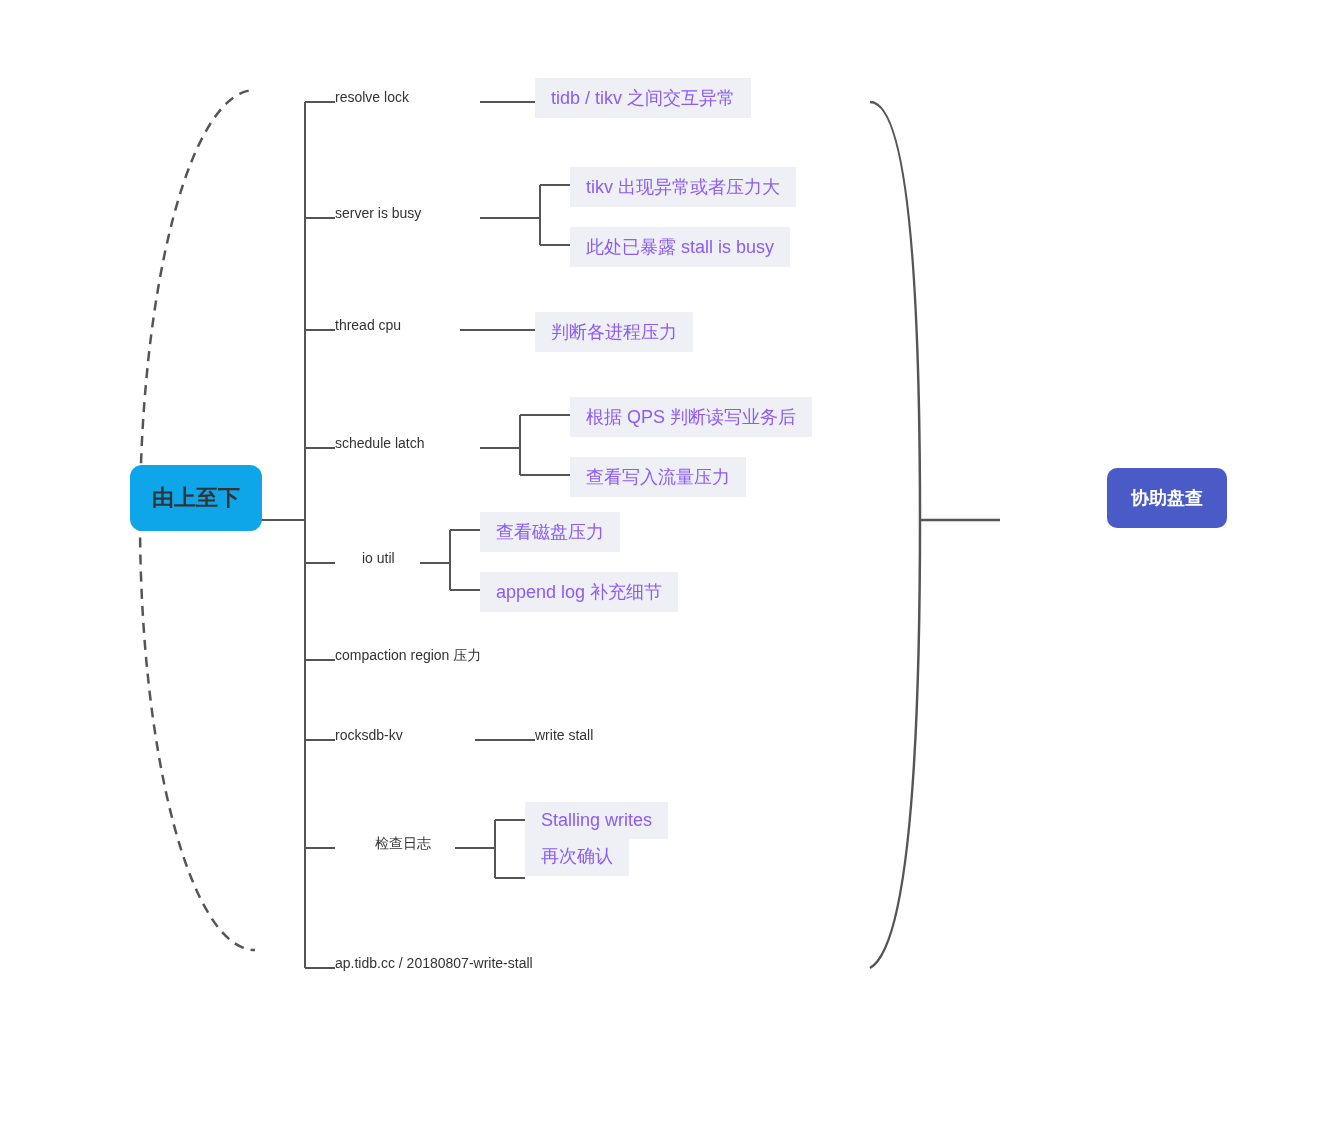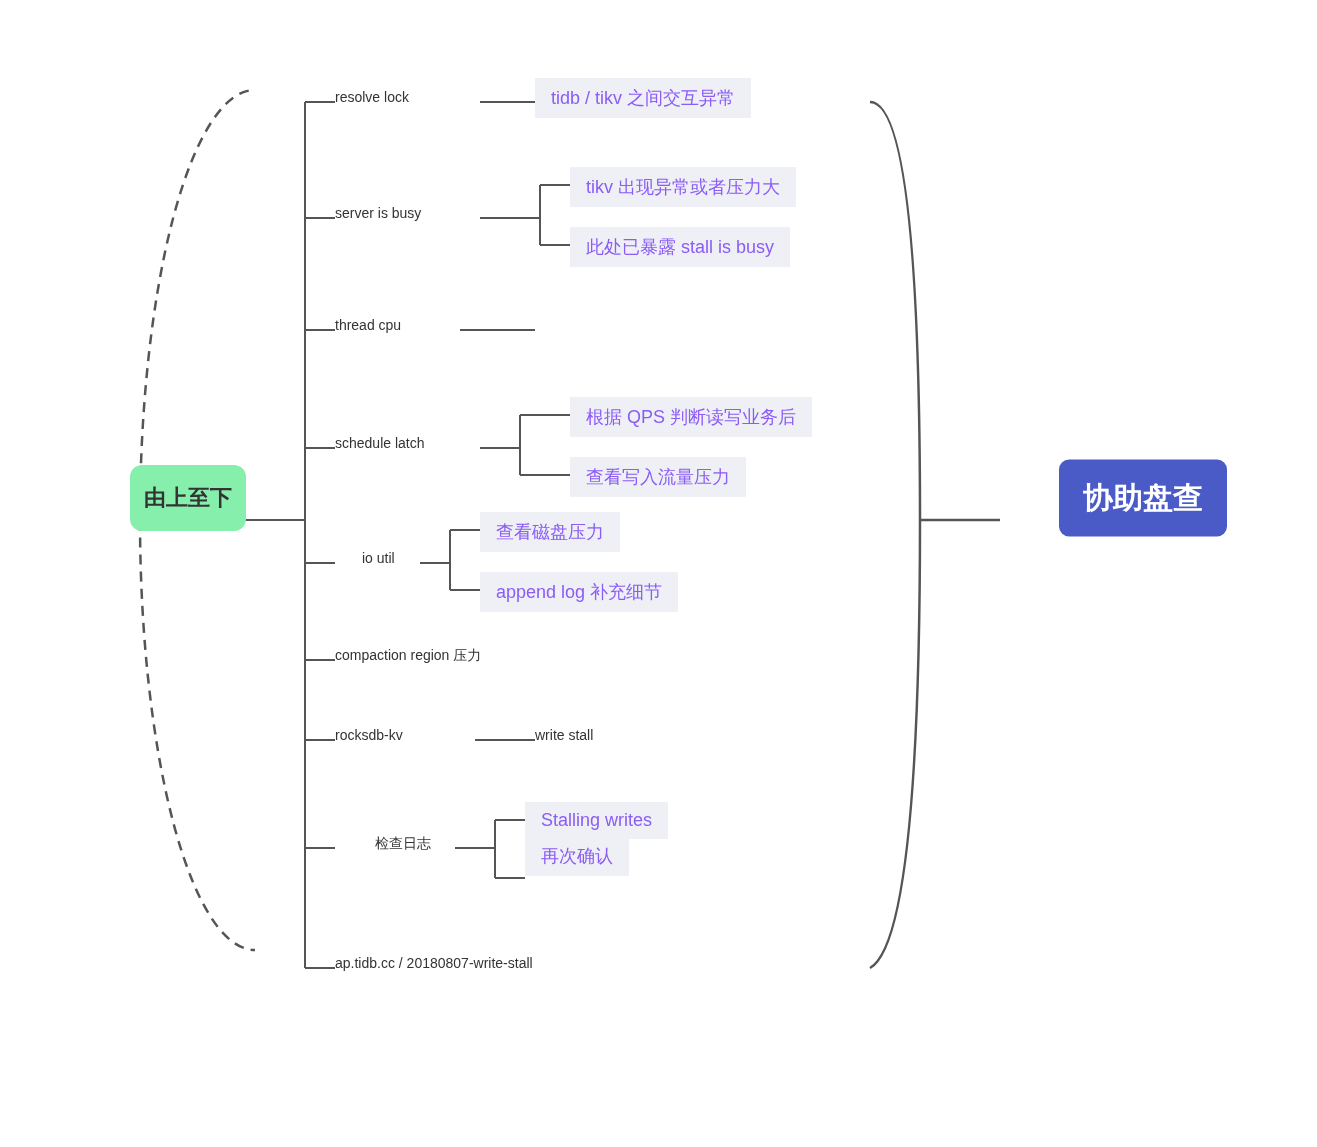--- a/index.html
+++ b/index.html
@@ -17,40 +17,40 @@
       width: 1317px;
       height: 1147px;
     }
 
     
     .center-node {
       position: absolute;
       left: 130px;
       top: 50%;
       transform: translateY(-50%);
-      background: #86efac;
+      background: #0ea5e9;
       border-radius: 12px;
-      padding: 18px 14px;
+      padding: 18px 22px;
       font-size: 22px;
       font-weight: 600;
       color: #333;
       white-space: nowrap;
       z-index: 10;
     }
 
     
     .action-node {
       position: absolute;
       right: 90px;
       top: 50%;
       transform: translateY(-50%);
       background: #4a5bc8;
       border-radius: 10px;
       padding: 18px 24px;
-      font-size: 30px;
+      font-size: 18px;
       font-weight: 600;
       color: #ffffff;
       white-space: nowrap;
       z-index: 10;
     }
 
     
     .node-label {
       position: absolute;
       font-size: 14px;
@@ -152,20 +152,21 @@
   <div class="action-node" style="top: 498px; right: 90px;">协助盘查</div>
 
   <div class="node-label" style="left: 335px; top: 89px;">resolve lock</div>
   <div class="node-box" style="left: 535px; top: 78px;">tidb / tikv 之间交互异常</div>
 
   <div class="node-label" style="left: 335px; top: 205px;">server is busy</div>
   <div class="node-box" style="left: 570px; top: 227px;">此处已暴露 stall is busy</div>
   <div class="node-box" style="left: 570px; top: 167px;">tikv 出现异常或者压力大</div>
 
   <div class="node-label" style="left: 335px; top: 317px;">thread cpu</div>
+  <div class="node-box" style="left: 535px; top: 312px;">判断各进程压力</div>
 
   <div class="node-label" style="left: 335px; top: 435px;">schedule latch</div>
   <div class="node-box" style="left: 570px; top: 397px;">根据 QPS 判断读写业务后</div>
   <div class="node-box" style="left: 570px; top: 457px;">查看写入流量压力</div>
 
   <div class="node-label" style="left: 335px; top: 550px; margin-left: 27px;">io util</div>
   <div class="node-box" style="left: 480px; top: 512px;">查看磁盘压力</div>
   <div class="node-box" style="left: 480px; top: 572px;">append log 补充细节</div>
 
   <div class="node-label" style="left: 335px; top: 647px;">compaction region 压力</div>

